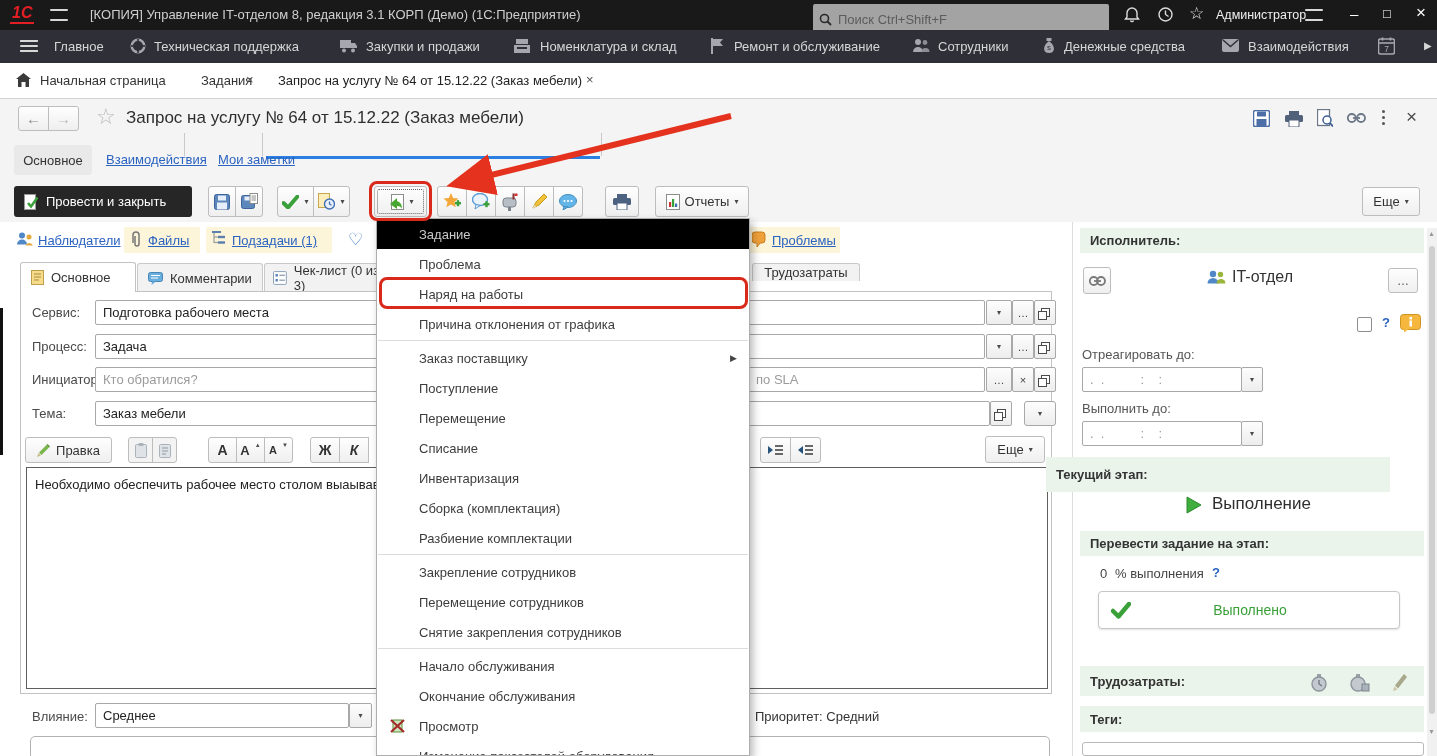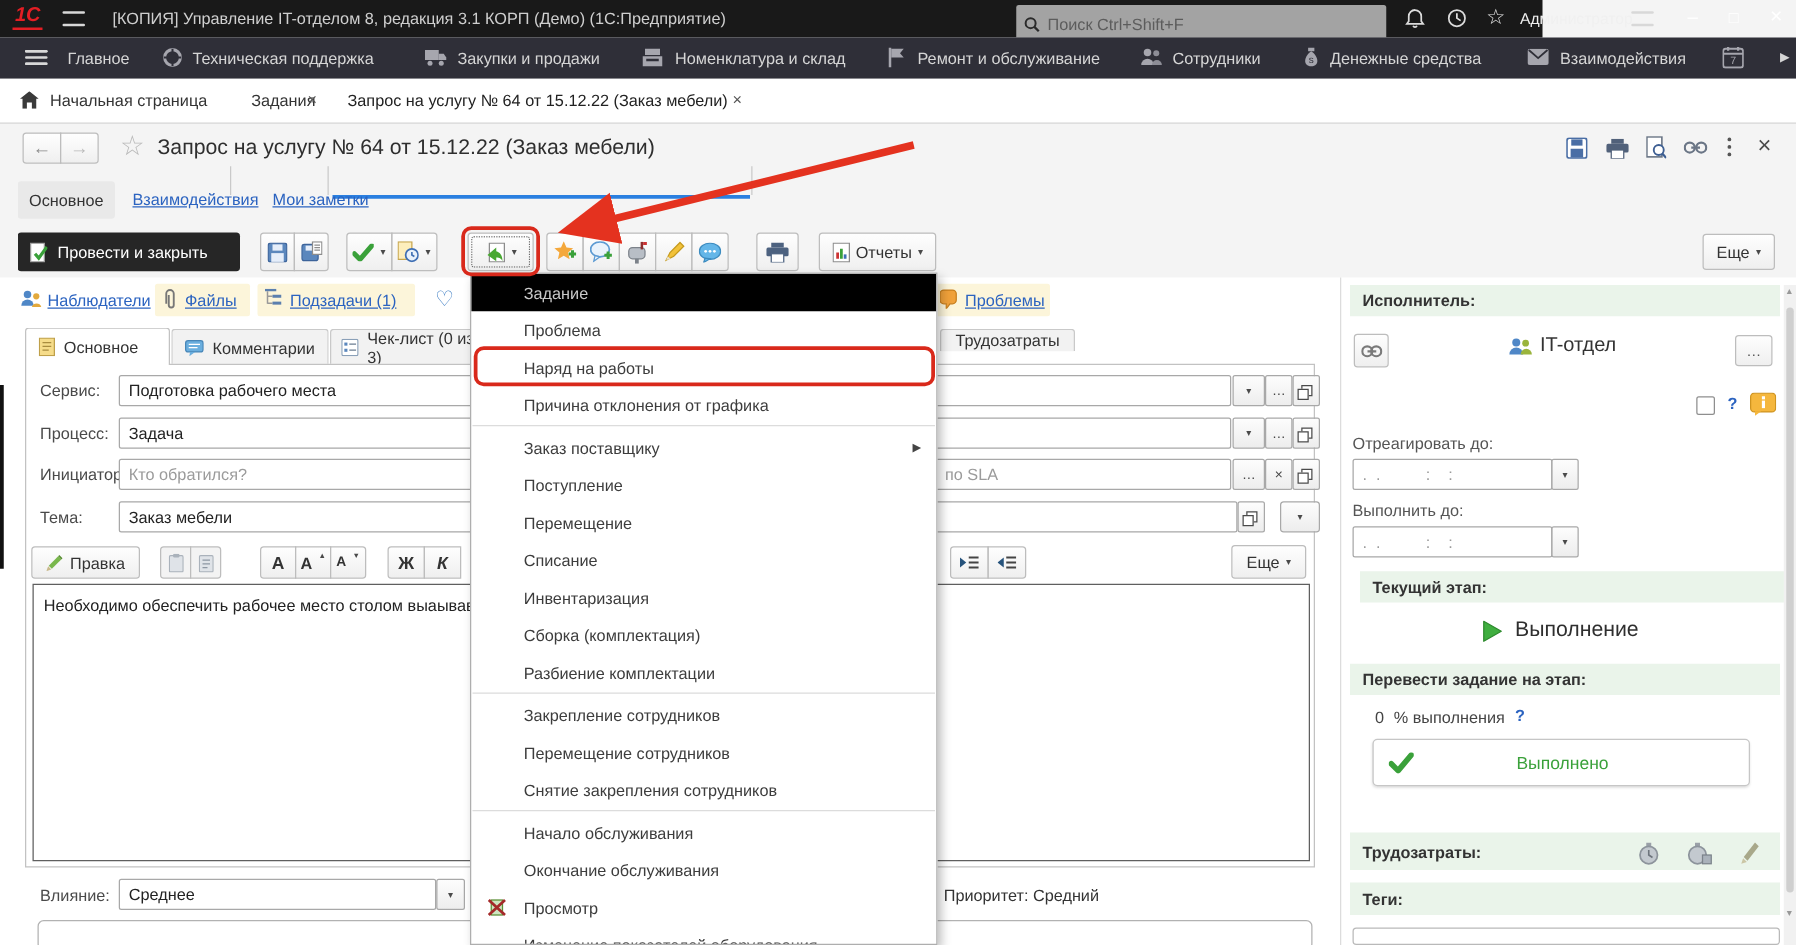--- a/index.html
+++ b/index.html
@@ -28,21 +28,21 @@
 .icopen::before{content:"";position:absolute;left:-4px;bottom:-4px;width:7px;height:7px;border:1px solid #4a4a4a;background:#fff}
 .dots3{display:flex;flex-direction:column;gap:3px}
 .dots3 i{width:3px;height:3px;background:#555;border-radius:50%}
 .rannot{position:absolute;border:3px solid #d9291b;border-radius:8px;z-index:60;pointer-events:none}
 </style>
 </head>
 <body>
 
 <div id="root">
 
-  <div class="abs" style="left:0;top:0;width:1234px;height:30px;background:#191919">
+  <div class="abs" style="left:0;top:0;width:1437px;height:30px;background:#191919">
     <span class="abs" style="left:10px;top:4px;color:#e31e24;font-weight:bold;font-style:italic;font-size:16px;border-bottom:2px solid #e31e24;padding:0 2px">1С</span>
     <span class="abs hamb" style="left:50px;top:14px"></span>
     <span class="abs ttxt" style="left:90px;top:7px;color:#cfcfcf">[КОПИЯ] Управление IT-отделом 8, редакция 3.1 КОРП (Демо)  (1С:Предприятие)</span>
     <div class="abs flex" style="left:813px;top:4px;width:296px;height:22px;background:#a3a3a3;border-radius:2px;padding:15px 6px;gap:6px">
       <svg width="13" height="13" viewBox="0 0 13 13">
           <circle cx="5.5" cy="5.5" r="4" fill="none" stroke="#2a2a2a" stroke-width="1.6"></circle>
           <line x1="8.5" y1="8.5" x2="12" y2="12" stroke="#2a2a2a" stroke-width="1.8"></line>
         </svg>
       <span style="color:#5c5c5c;font-size:13px">Поиск Ctrl+Shift+F</span>
     </div>
@@ -519,21 +519,21 @@
   <div class="fbtn" style="left:1241px;top:367px;width:22px">
       <span class="caret">▾</span>
     </div>
 
   <span class="lbl" style="left:1082px;top:401px;color:#555">Выполнить до:</span>
   <div class="fld pre" style="left:1082px;top:421px;width:160px"><span class="ph pre">.  .          :    :</span></div>
   <div class="fbtn" style="left:1241px;top:421px;width:22px">
       <span class="caret">▾</span>
     </div>
 
-  <div class="mint" style="left:1088px;top:457px;width:344px;height:25px">
+  <div class="mint" style="left:1046px;top:457px;width:344px;height:35px">
       <span>Текущий этап:</span>
     </div>
   <svg class="abs" style="left:1186px;top:496px" width="16" height="18" viewBox="0 0 16 18">
       <path d="M1 1 L15 9 L1 17z" fill="#3fae3f" stroke="#2d8a2d" stroke-linejoin="round"></path>
     </svg>
   <span class="abs" style="left:1212px;top:494px;font-size:17px;color:#2f2f2f">Выполнение</span>
 
   <div class="mint" style="left:1080px;top:531px;width:344px;height:25px">
       <span>Перевести задание на этап:</span>
     </div>

